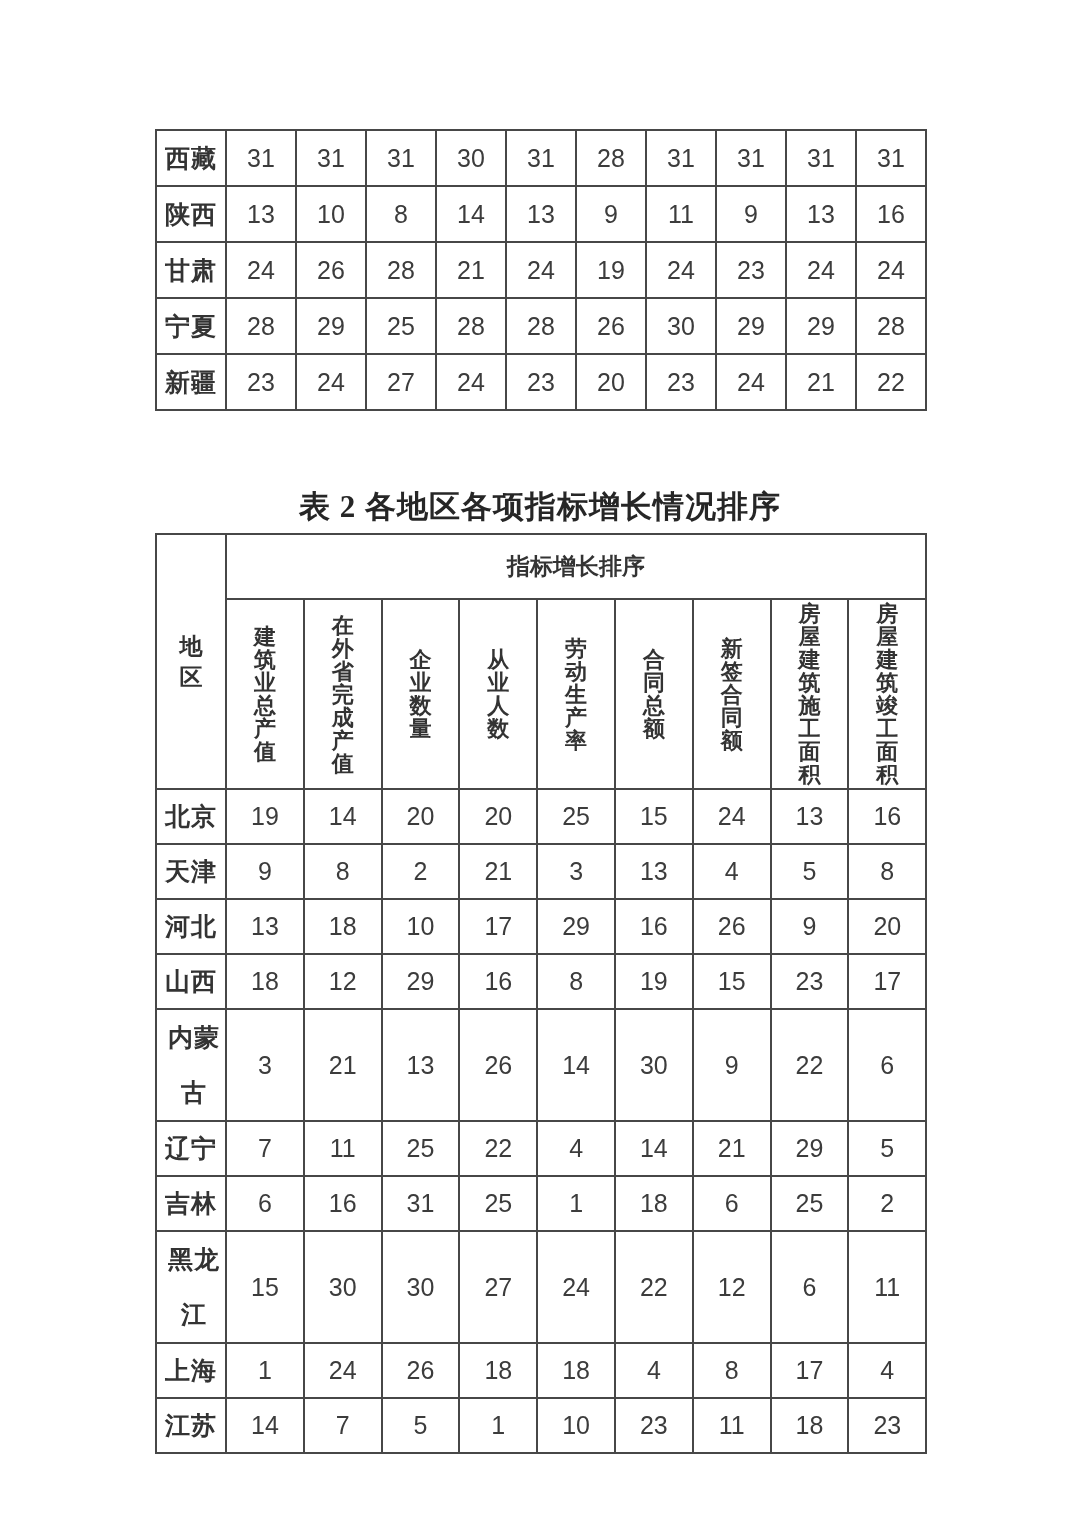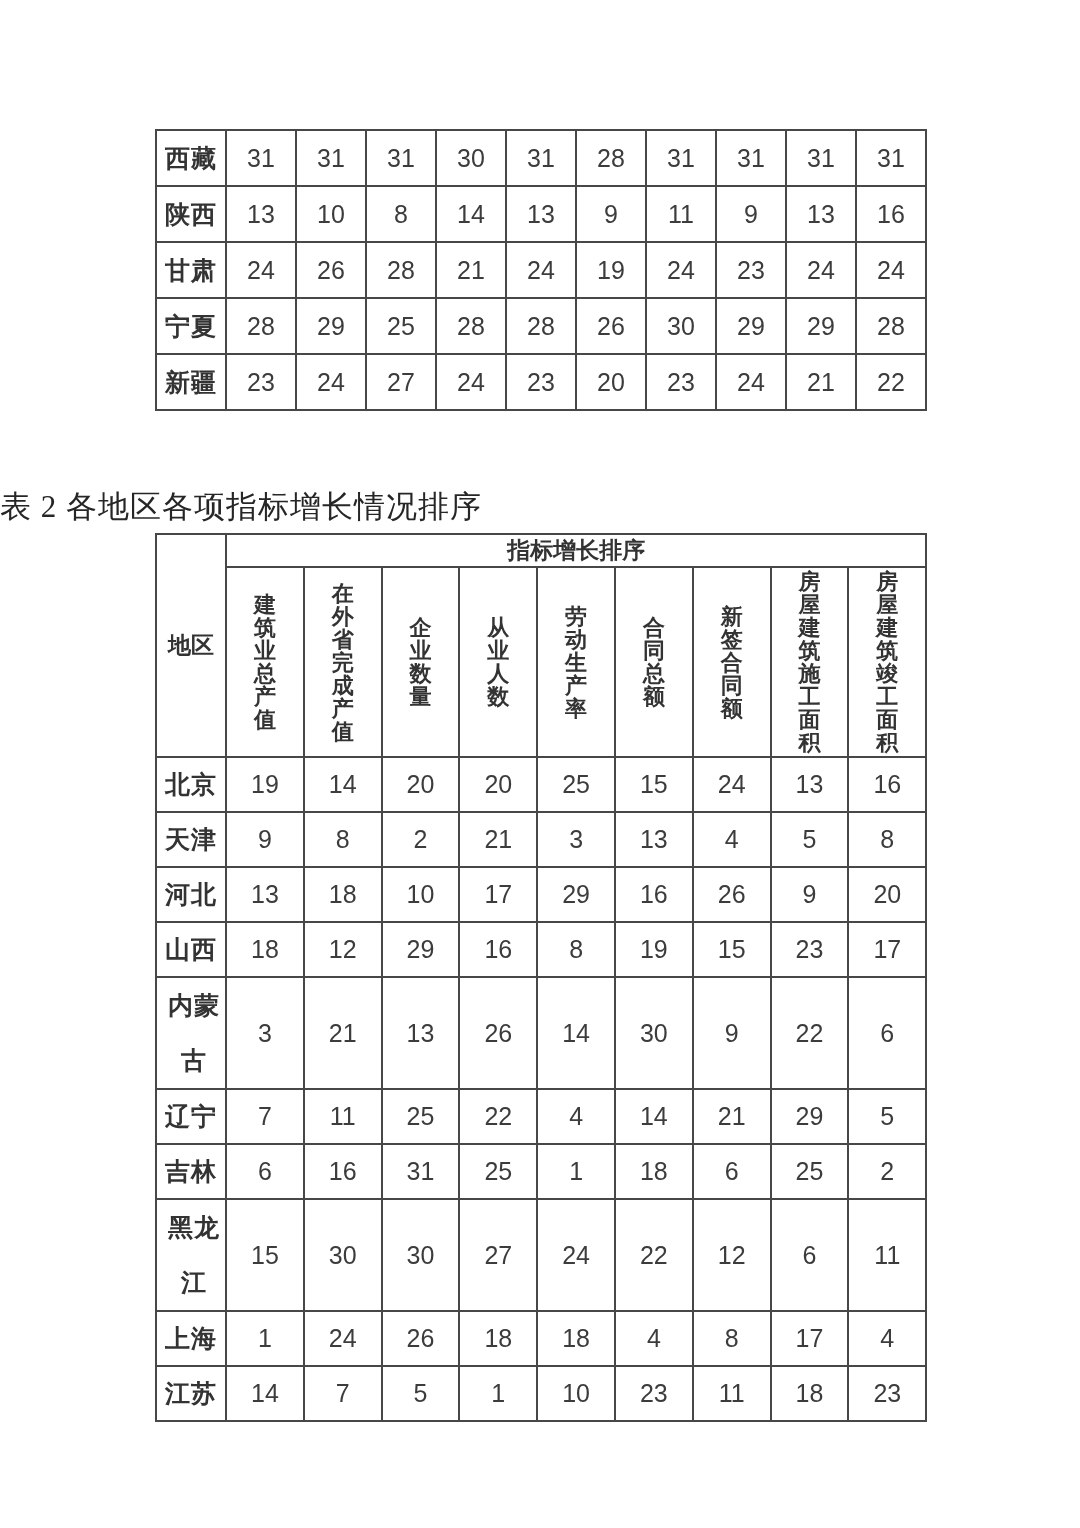--- a/index.html
+++ b/index.html
@@ -26,31 +26,31 @@
     vertical-align: middle;
     overflow: hidden;
   }
   
   .t1 { left: 155px; top: 129px; width: 770px; }
   .t1 td { height: 56px; }
   
   .caption {
     position: absolute;
     left: 0; top: 482px; width: 1080px;
-    text-align: left;
+    text-align: center;
     font-family: "Liberation Serif", "DejaVu Serif", serif;
-    font-weight: 400;
+    font-weight: 700;
     font-size: 31px;
     letter-spacing: 1px;
     color: #262626;
     line-height: 50px;
   }
   
   .t2 { left: 155px; top: 533px; width: 770px; }
-  .t2 tr.h1 th { height: 29px; font-size: 23px; padding: 0; }
+  .t2 tr.h1 th { height: 29px; font-size: 23px; padding: 16px; }
   .t2 tr.h2 th {
     height: 89px;
     font-size: 22px;
     line-height: 23px;
     padding: 2px 16px;
     white-space: pre-line;
   }
   .t2 td { height: 55px; }
   .t2 tr.tall td { height: 112px; }
   .t2 tr.tall td.region { line-height: 55px; padding-left: 8px; }

